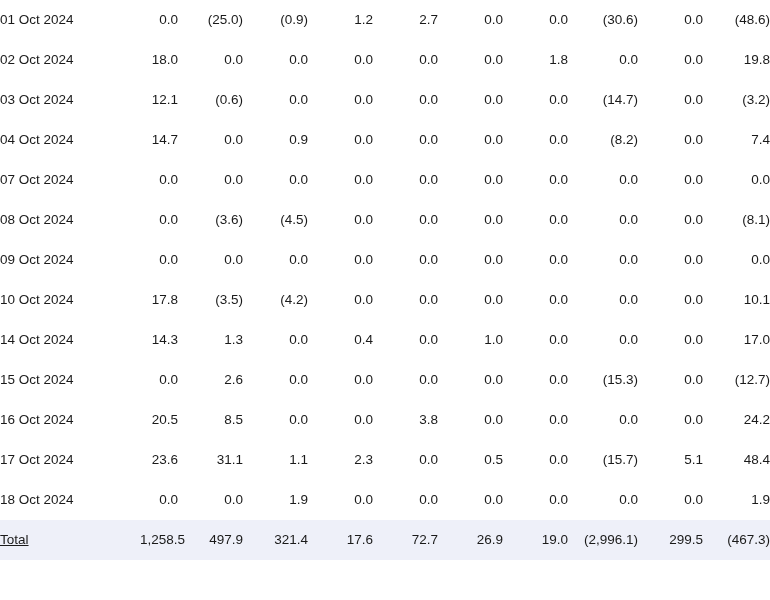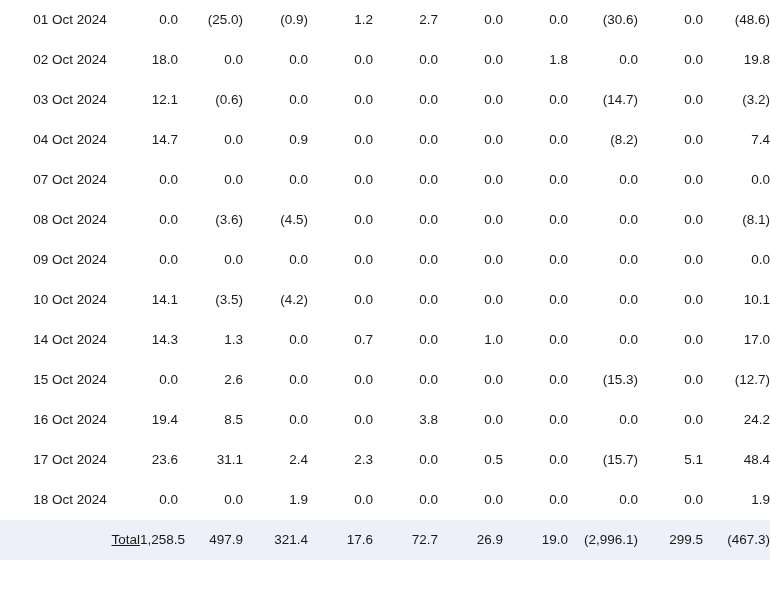--- a/index.html
+++ b/index.html
@@ -30,21 +30,21 @@
     padding: 0;
     font-size: 13.5px;
     color: #1a1a1a;
     white-space: nowrap;
     vertical-align: middle;
     line-height: 40px;
   }
 
   
   td.cell-date {
-    text-align: center;
+    text-align: left;
     padding-left: 2px;
     width: 140px;
   }
 
   
   td.cell-num {
     text-align: right;
     padding-right: 2px;
   }
 
@@ -65,21 +65,21 @@
     color: #ed3232;
   }
 
   tr.total-row {
     background: #eef0f9;
   }
   tr.total-row td {
     color: #1a1a1a;
   }
   tr.total-row td.cell-date {
-    text-align: right;
+    text-align: left;
     text-decoration: underline;
   }
 </style>
 </head>
 <body>
 
 <table id="data-table">
   <colgroup>
     <col class="c-date">
       <col class="c-1">
@@ -180,37 +180,37 @@
         <td class="cell-num">0.0</td>
         <td class="cell-num">0.0</td>
         <td class="cell-num">0.0</td>
         <td class="cell-num">0.0</td>
         <td class="cell-num">0.0</td>
         <td class="cell-num">0.0</td>
         <td class="cell-num">0.0</td>
       </tr>
       <tr>
         <td class="cell-date">10 Oct 2024</td>
-        <td class="cell-num">14.1</td>
+        <td class="cell-num">17.8</td>
         <td class="cell-num neg">(3.5)</td>
         <td class="cell-num neg">(4.2)</td>
         <td class="cell-num">0.0</td>
         <td class="cell-num">0.0</td>
         <td class="cell-num">0.0</td>
         <td class="cell-num">0.0</td>
         <td class="cell-num">0.0</td>
         <td class="cell-num">0.0</td>
         <td class="cell-num">10.1</td>
       </tr>
       <tr>
         <td class="cell-date">14 Oct 2024</td>
         <td class="cell-num">14.3</td>
         <td class="cell-num">1.3</td>
         <td class="cell-num">0.0</td>
-        <td class="cell-num">0.7</td>
+        <td class="cell-num">0.4</td>
         <td class="cell-num">0.0</td>
         <td class="cell-num">1.0</td>
         <td class="cell-num">0.0</td>
         <td class="cell-num">0.0</td>
         <td class="cell-num">0.0</td>
         <td class="cell-num">17.0</td>
       </tr>
       <tr>
         <td class="cell-date">15 Oct 2024</td>
         <td class="cell-num">0.0</td>
@@ -219,36 +219,36 @@
         <td class="cell-num">0.0</td>
         <td class="cell-num">0.0</td>
         <td class="cell-num">0.0</td>
         <td class="cell-num">0.0</td>
         <td class="cell-num neg">(15.3)</td>
         <td class="cell-num">0.0</td>
         <td class="cell-num neg">(12.7)</td>
       </tr>
       <tr>
         <td class="cell-date">16 Oct 2024</td>
-        <td class="cell-num">19.4</td>
+        <td class="cell-num">20.5</td>
         <td class="cell-num">8.5</td>
         <td class="cell-num">0.0</td>
         <td class="cell-num">0.0</td>
         <td class="cell-num">3.8</td>
         <td class="cell-num">0.0</td>
         <td class="cell-num">0.0</td>
         <td class="cell-num">0.0</td>
         <td class="cell-num">0.0</td>
         <td class="cell-num">24.2</td>
       </tr>
       <tr>
         <td class="cell-date">17 Oct 2024</td>
         <td class="cell-num">23.6</td>
         <td class="cell-num">31.1</td>
-        <td class="cell-num">2.4</td>
+        <td class="cell-num">1.1</td>
         <td class="cell-num">2.3</td>
         <td class="cell-num">0.0</td>
         <td class="cell-num">0.5</td>
         <td class="cell-num">0.0</td>
         <td class="cell-num neg">(15.7)</td>
         <td class="cell-num">5.1</td>
         <td class="cell-num">48.4</td>
       </tr>
       <tr>
         <td class="cell-date">18 Oct 2024</td>

